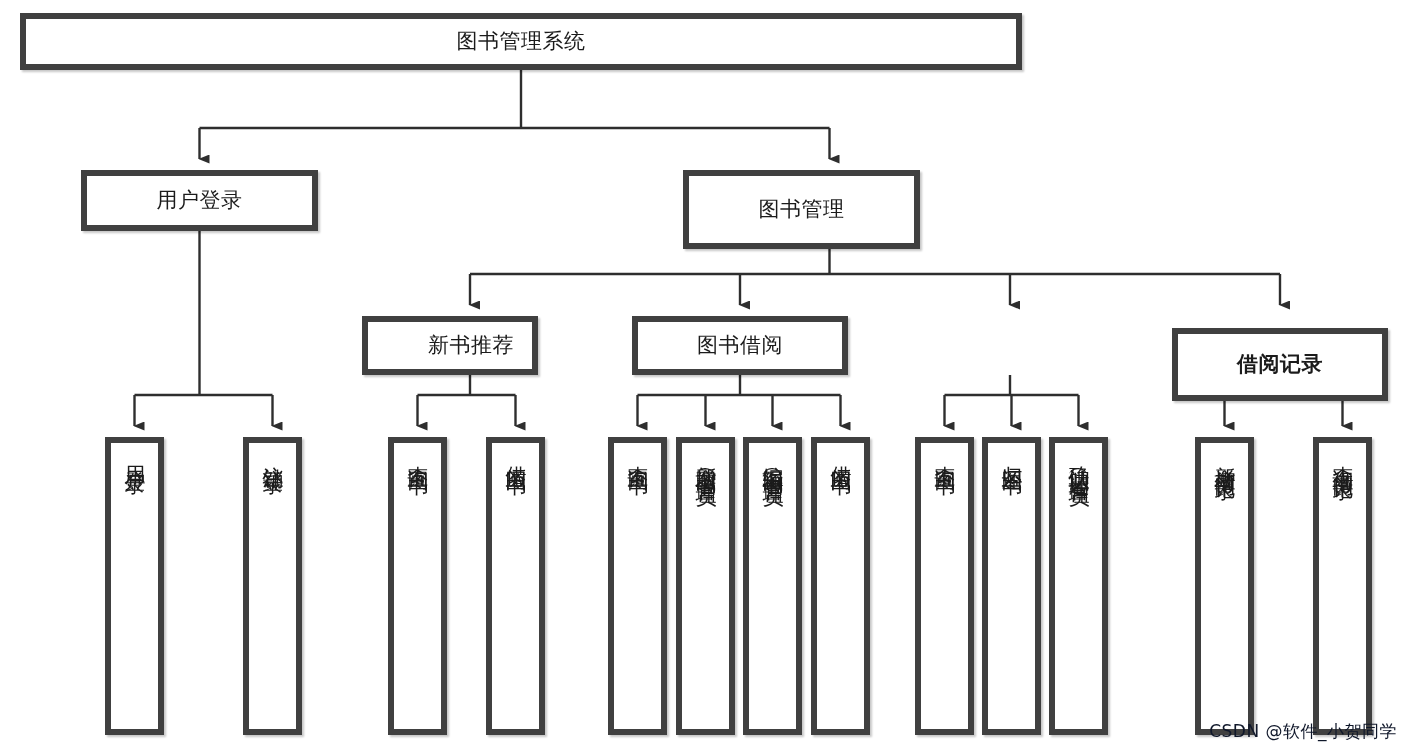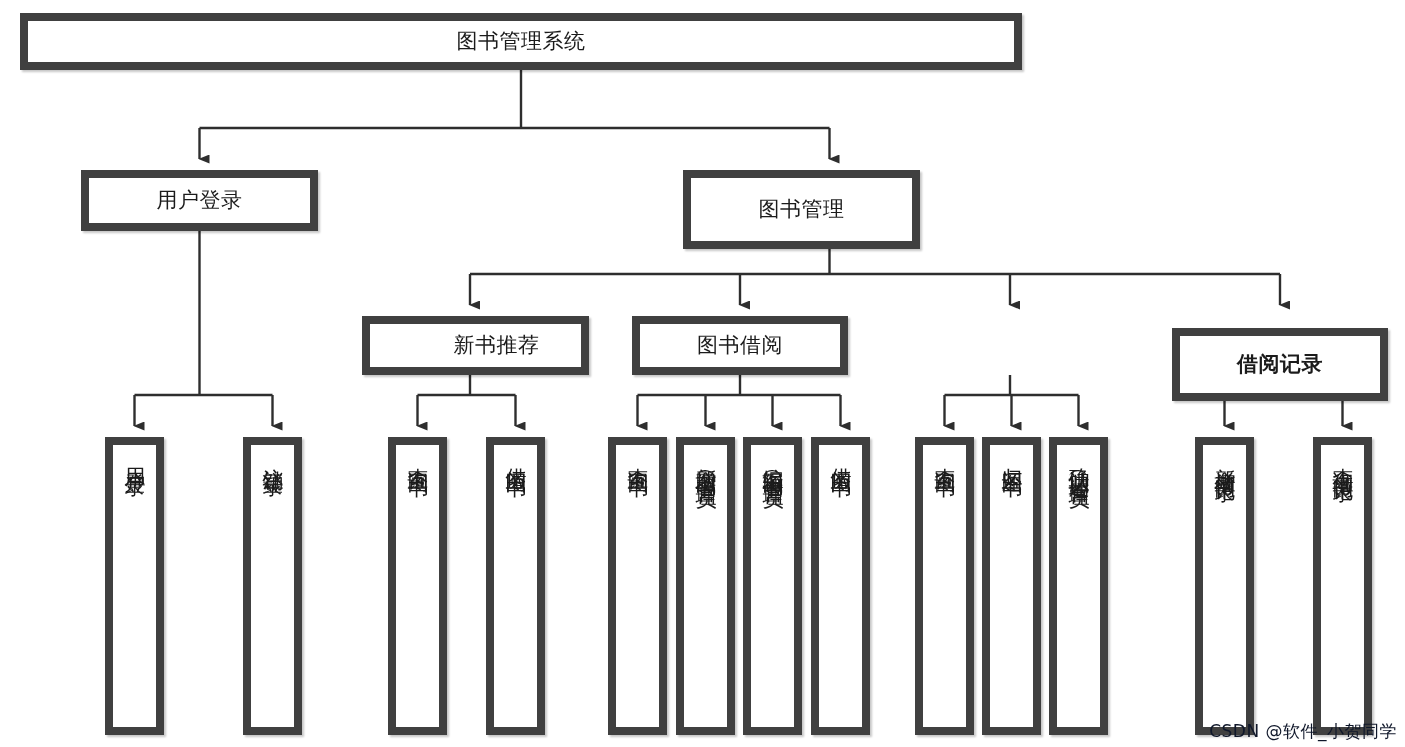--- a/index.html
+++ b/index.html
@@ -22,21 +22,21 @@
     left: 0;
     top: 0;
     width: 1405px;
     height: 747px;
     pointer-events: none;
   }
   .node {
     position: absolute;
     box-sizing: border-box;
     background: #ffffff;
-    border: 8px solid #404040;
+    border: 6px solid #404040;
     box-shadow: 2px 2px 2px rgba(0,0,0,0.22);
     display: flex;
     align-items: center;
     justify-content: center;
     color: #1b1b1b;
   }
   .node .label {
     display: block;
     text-align: center;
     line-height: 1.18;
@@ -121,21 +121,21 @@
     <span class="label">图书管理系统</span>
   </div>
 
   <div class="node horiz" style="left: 81px; top: 170px; width: 237px; height: 61px;">
     <span class="label">用户登录</span>
   </div>
   <div class="node horiz" style="left: 683px; top: 170px; width: 237px; height: 79px;">
     <span class="label">图书管理</span>
   </div>
 
-  <div class="node horiz" style="left: 362px; top: 316px; width: 227px; height: 59px; padding-left: 42px;">
+  <div class="node horiz" style="left: 362px; top: 316px; width: 176px; height: 59px; padding-left: 42px;">
     <span class="label">新书推荐</span>
   </div>
   <div class="node horiz" style="left: 632px; top: 316px; width: 216px; height: 59px;">
     <span class="label">图书借阅</span>
   </div>
   <div class="node horiz" style="left: 1172px; top: 328px; width: 216px; height: 73px; font-weight: bold;">
     <span class="label">借阅记录</span>
   </div>
 
   <div class="node vert" style="left: 105px; top: 437px; width: 59px; height: 298px;">

